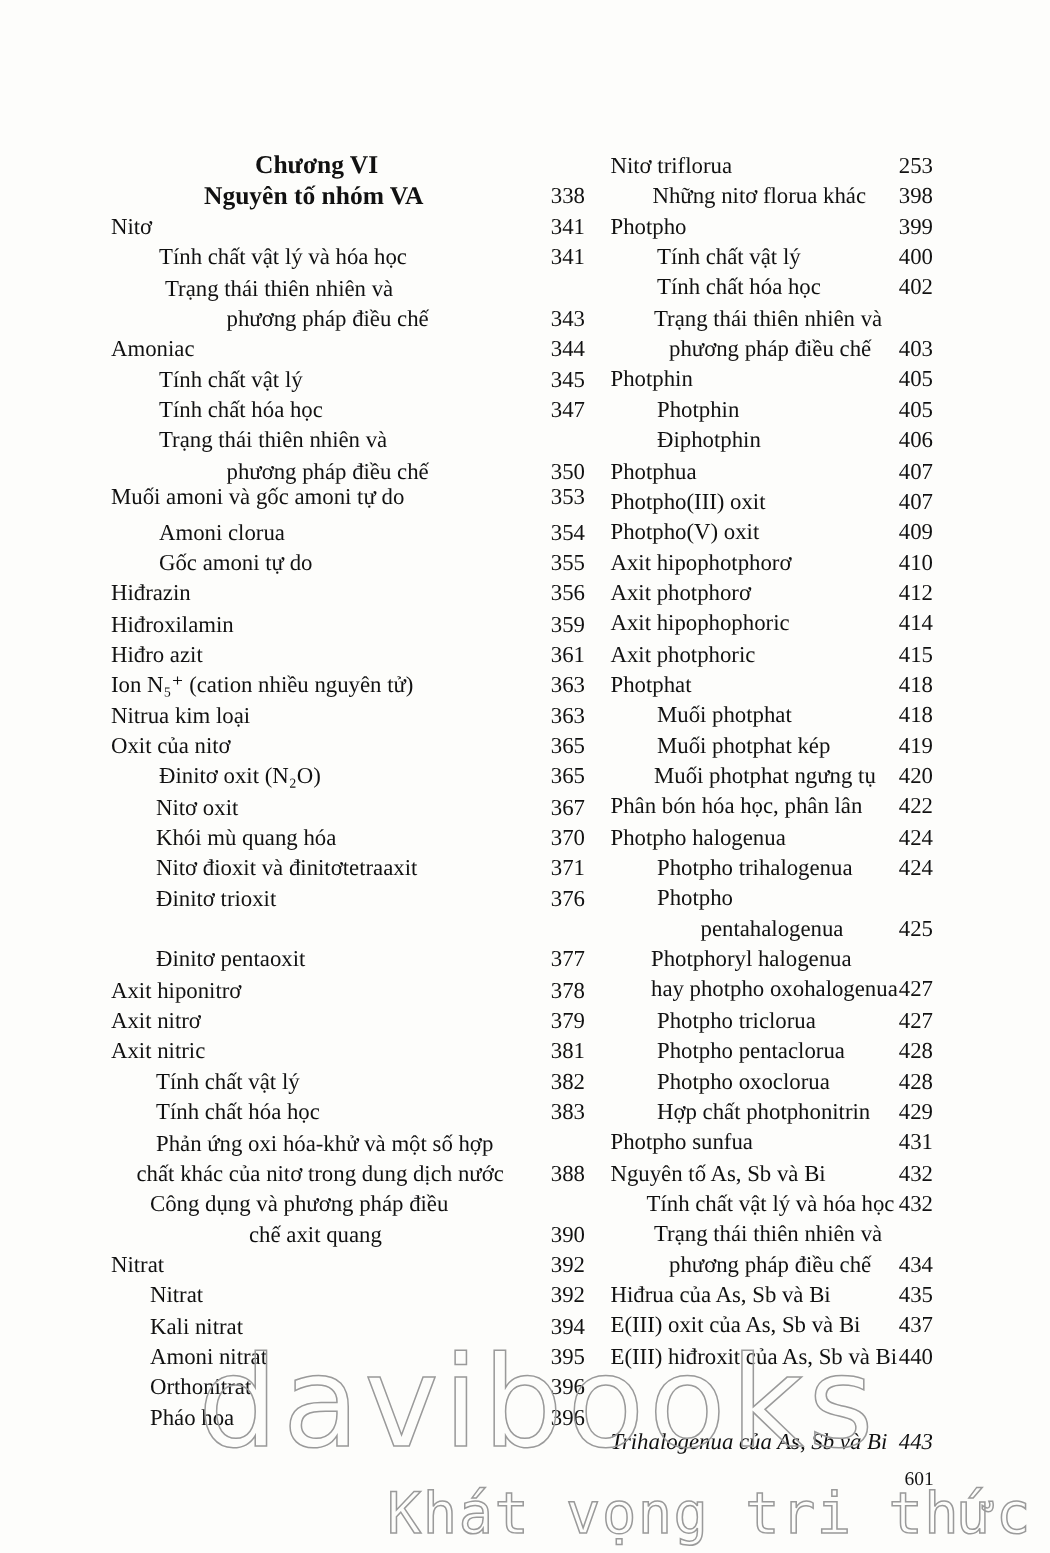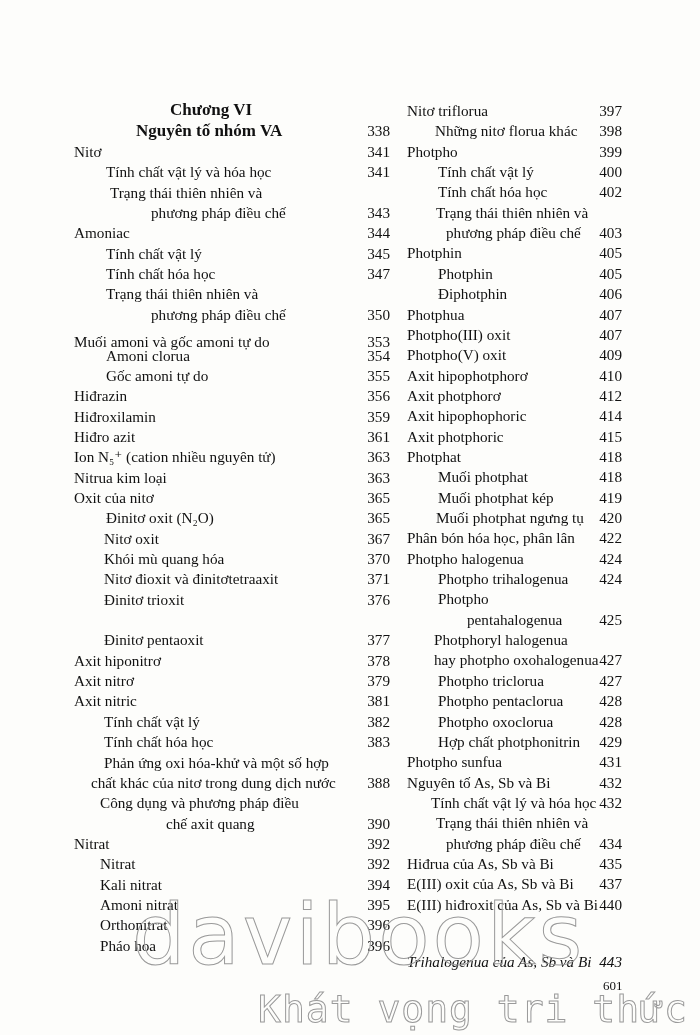--- a/index.html
+++ b/index.html
@@ -67,21 +67,21 @@
         <span class="p">347</span>
       </div>
       <div class="row" style="top: 284.45px;">
         <span class="t" style="left: 32px;">Trạng thái thiên nhiên và</span>
         <span class="p"></span>
       </div>
       <div class="row" style="top: 304.8px;">
         <span class="t" style="left: 77px;">phương pháp điều chế</span>
         <span class="p">350</span>
       </div>
-      <div class="row" style="top: 332px; font-family: Liberation Serif, serif;">
+      <div class="row" style="top: 322px; font-family: Liberation Serif, serif;">
         <span class="t" style="left: 0px;">Muối amoni và gốc amoni tự do</span>
         <span class="p">353</span>
       </div>
       <div class="row" style="top: 345.5px;">
         <span class="t" style="left: 32px;">Amoni clorua</span>
         <span class="p">354</span>
       </div>
       <div class="row" style="top: 365.85px;">
         <span class="t" style="left: 32px;">Gốc amoni tự do</span>
         <span class="p">355</span>
@@ -198,21 +198,21 @@
         <span class="t" style="left: 26px;">Pháo hoa</span>
         <span class="p">396</span>
       </div>
     </div>
 </div>
 
 <div class="col col-right">
   <div id="right-rows">
       <div class="row" style="top: 101px;">
         <span class="t" style="left: 0px;">Nitơ triflorua</span>
-        <span class="p">397</span>
+        <span class="p">253</span>
       </div>
       <div class="row" style="top: 121.35px;">
         <span class="t" style="left: 28px;">Những nitơ florua khác</span>
         <span class="p">398</span>
       </div>
       <div class="row" style="top: 141.7px;">
         <span class="t" style="left: 0px;">Photpho</span>
         <span class="p">399</span>
       </div>
       <div class="row" style="top: 162.05px;">

